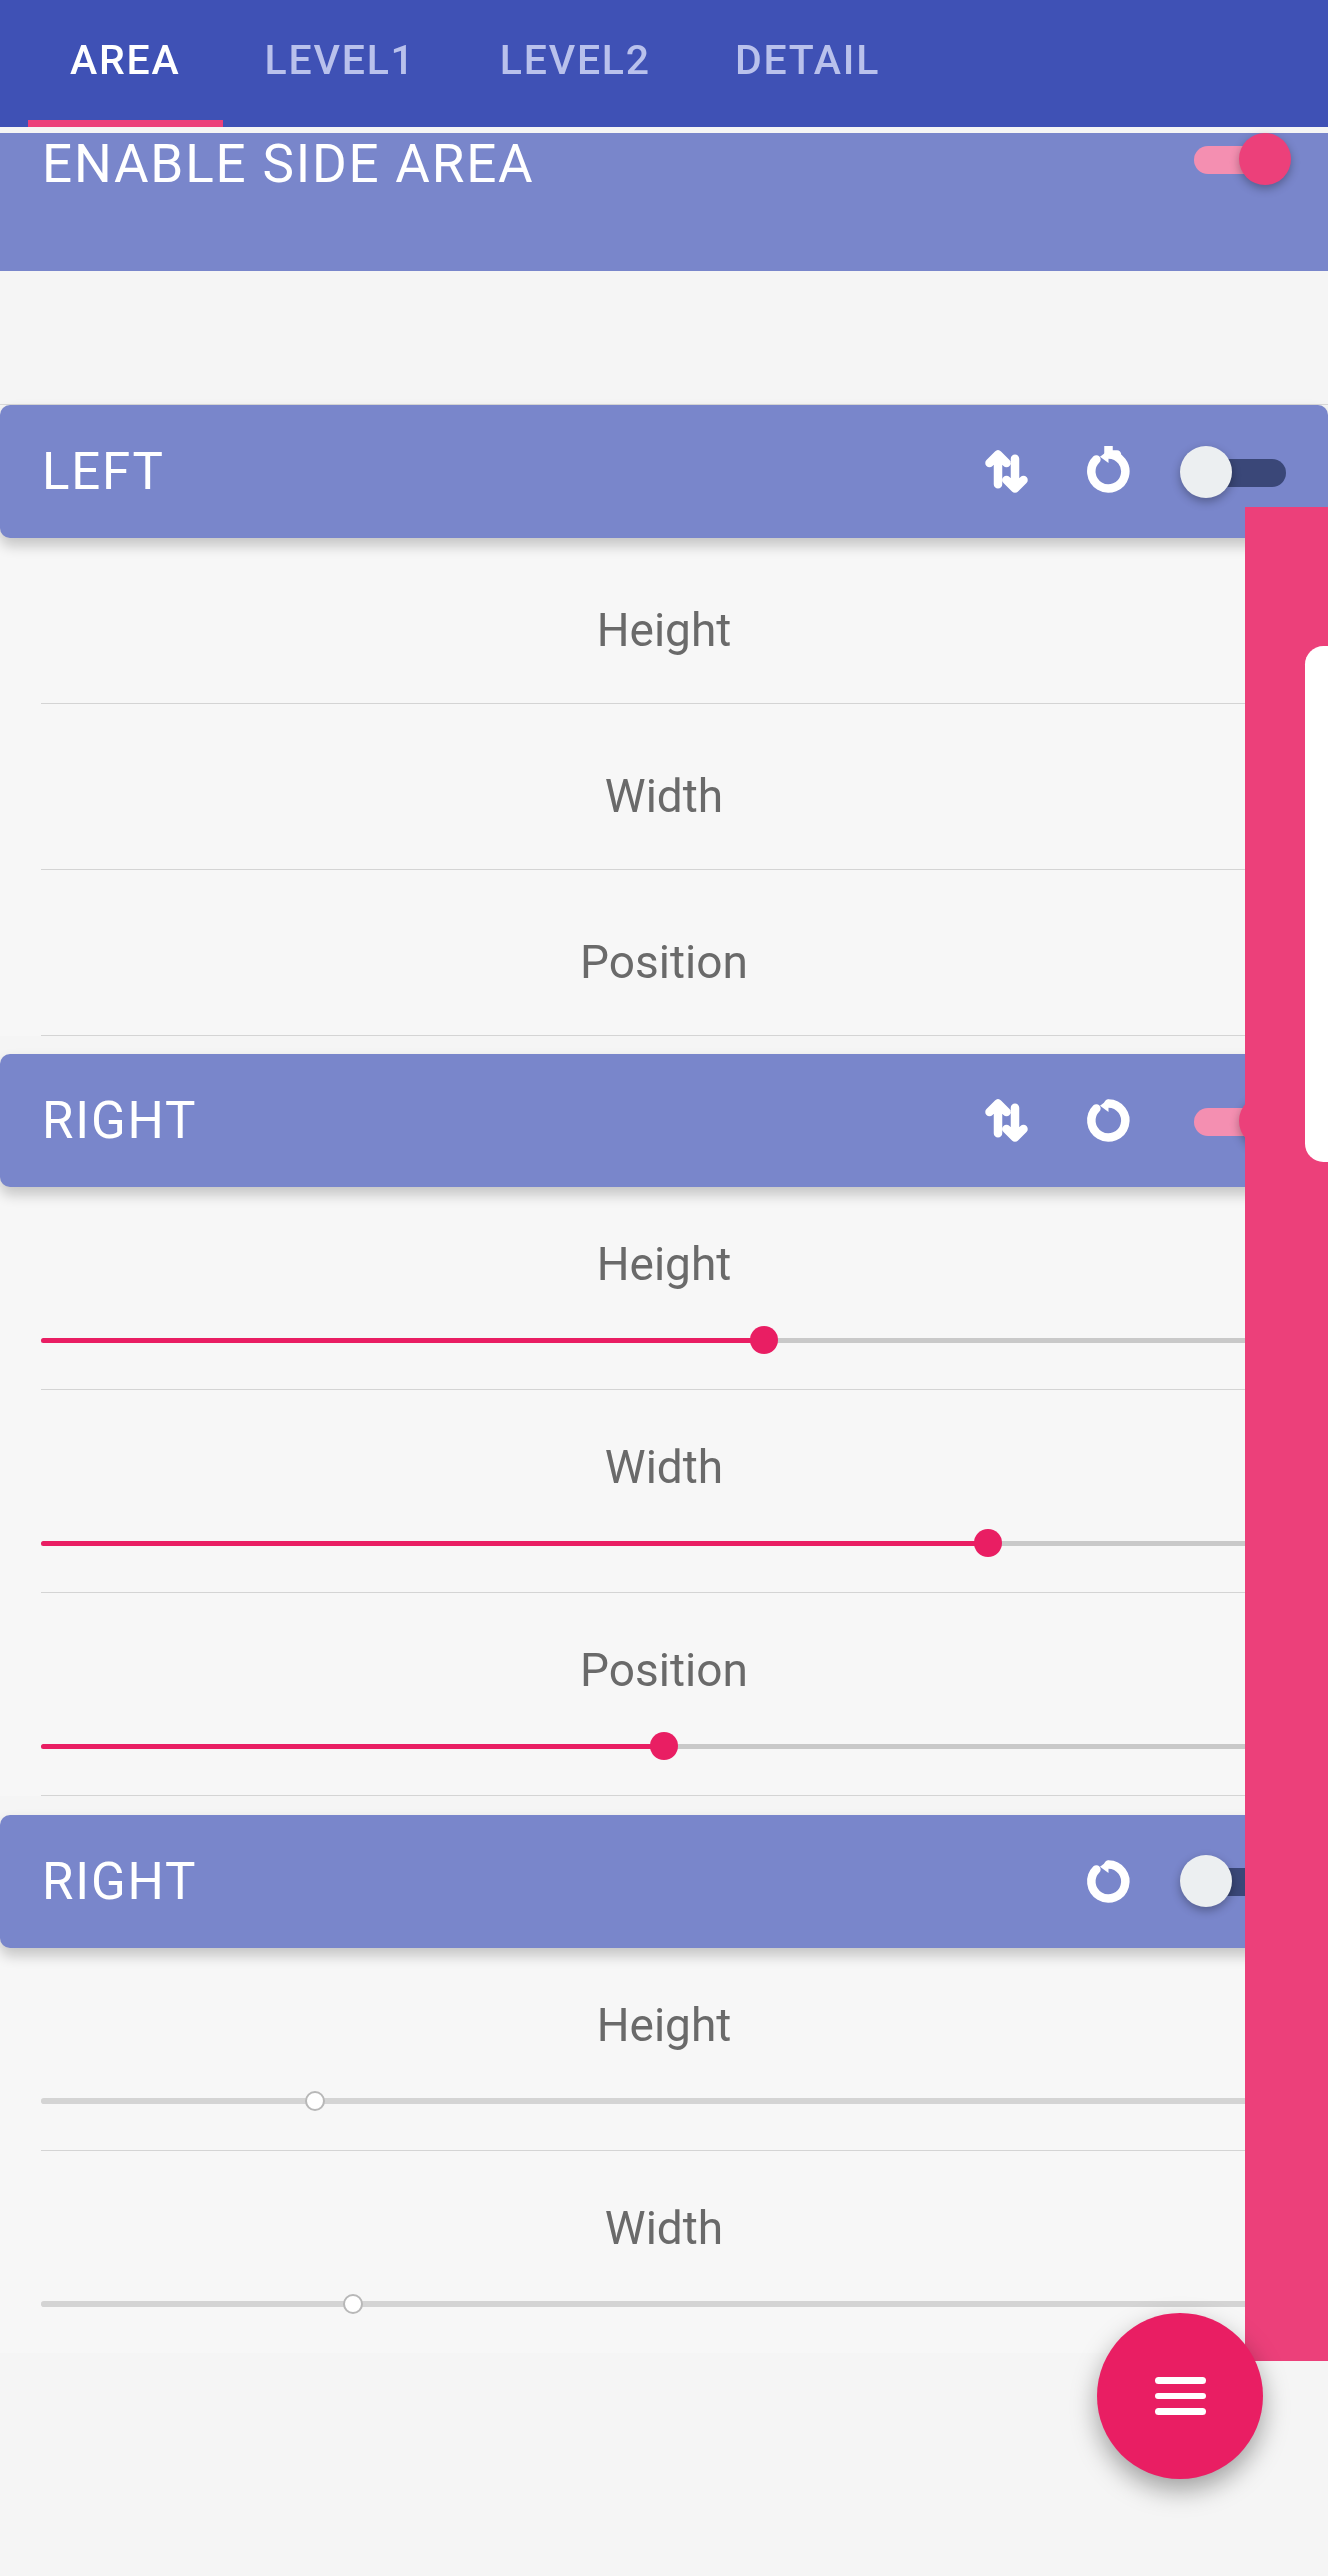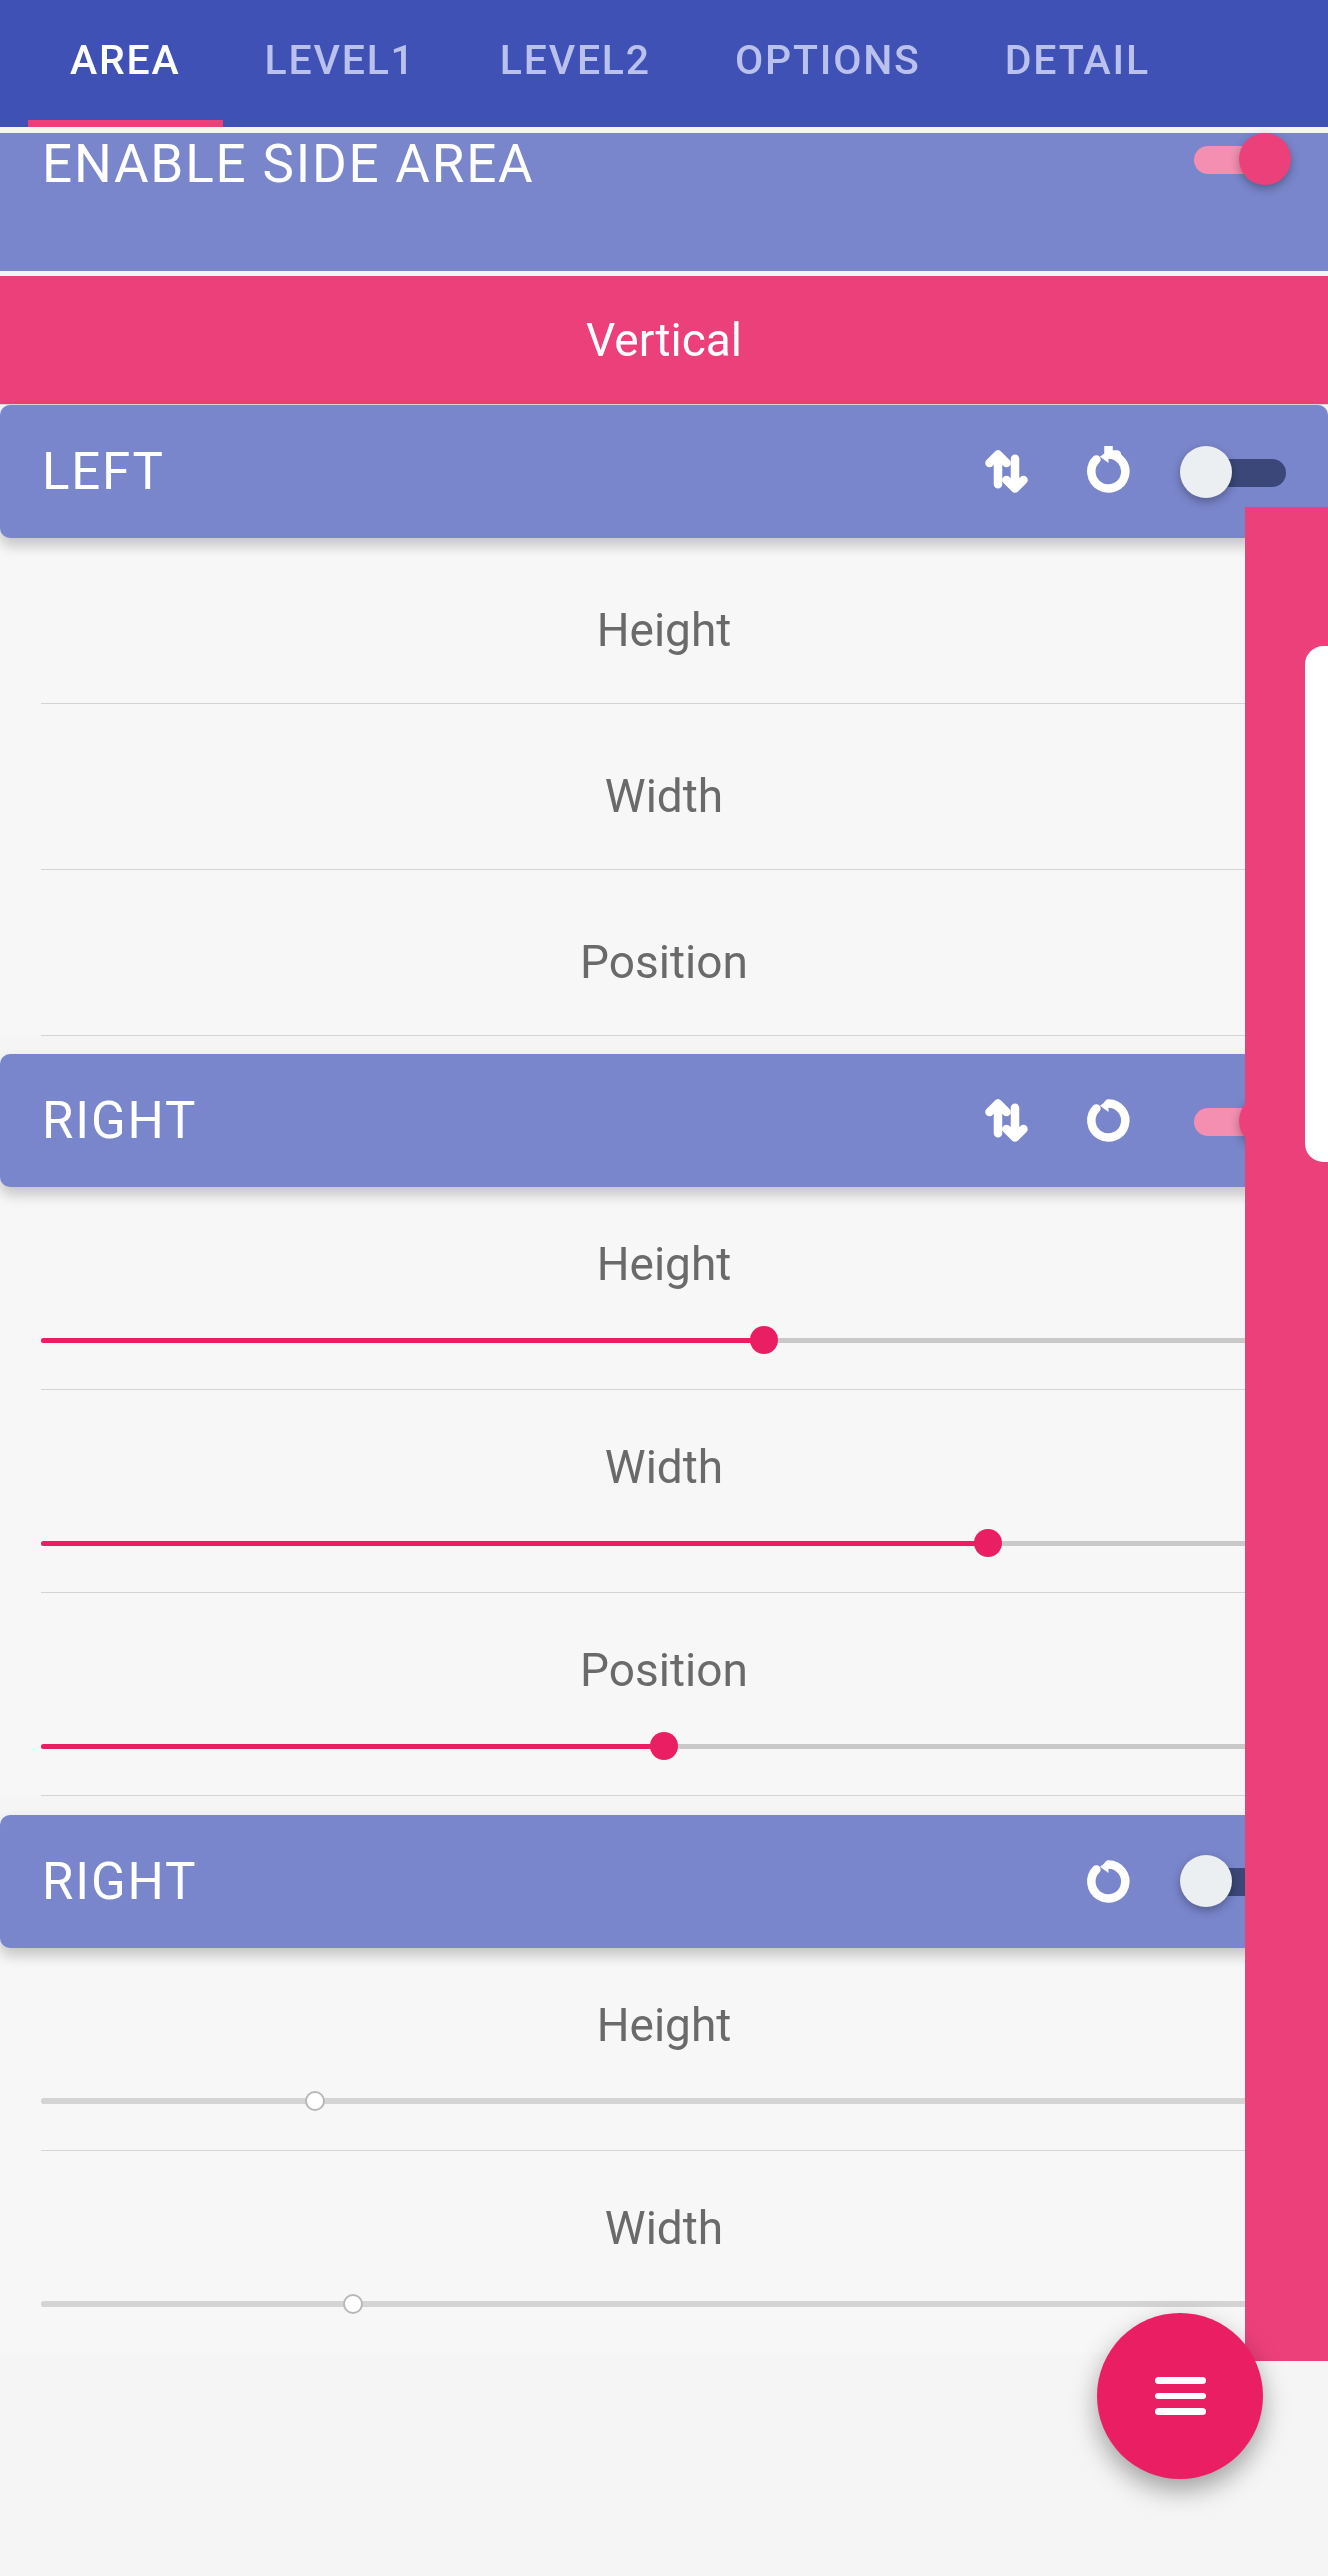--- a/index.html
+++ b/index.html
@@ -70,39 +70,33 @@
   <div class="top-tab active">
       <span>AREA</span>
     </div>
   <div class="top-tab">
       <span>LEVEL1</span>
     </div>
   <div class="top-tab">
       <span>LEVEL2</span>
     </div>
   <div class="top-tab">
-      <span>OPTIONS</span>
-    </div>
-  <div class="top-tab">
       <span>DETAIL</span>
     </div>
 </div>
 
 <div class="enable-row">
   <span class="title">ENABLE SIDE AREA</span>
   <div class="switch on">
     <div class="track"></div>
     <div class="thumb"></div>
   </div>
 </div>
 
 <div class="segment-row">
-  <div class="segment active">
-      <span>Vertical</span>
-    </div>
 </div>
 
 <div class="section-header" style="margin-top:0">
   <span class="sec-title">LEFT</span>
   <div class="icons">
     <span class="icon">
       <svg viewBox="0 0 24 24">
           <path d="M8 4 L8 18 M4 8 L8 4 L12 8 M16 20 L16 6 M12 16 L16 20 L20 16" stroke-linecap="round" stroke-linejoin="round"></path>
         </svg>
     </span>

